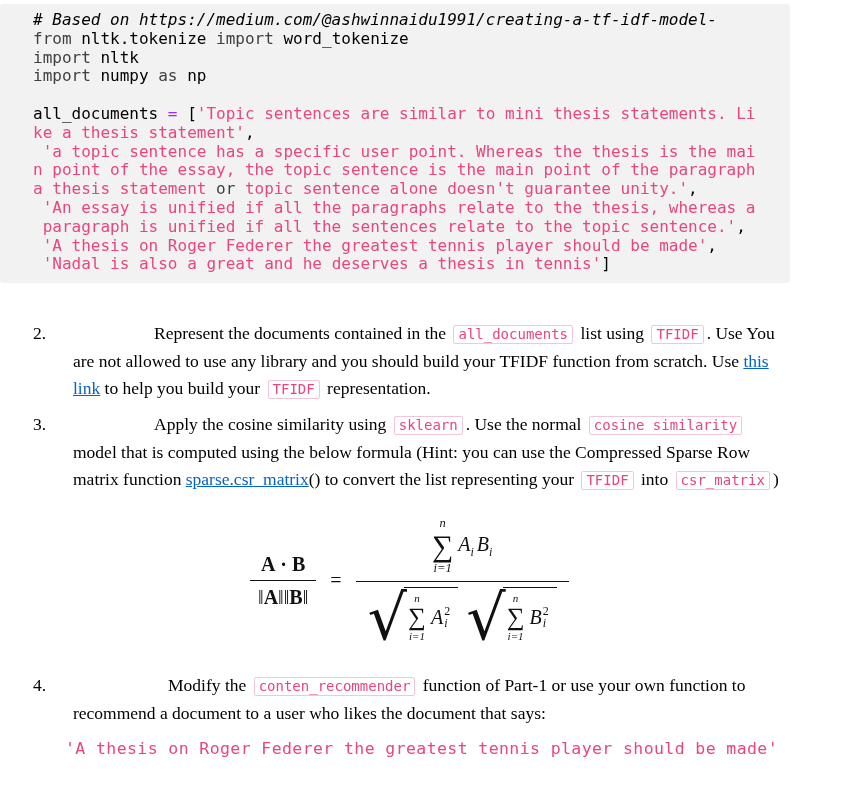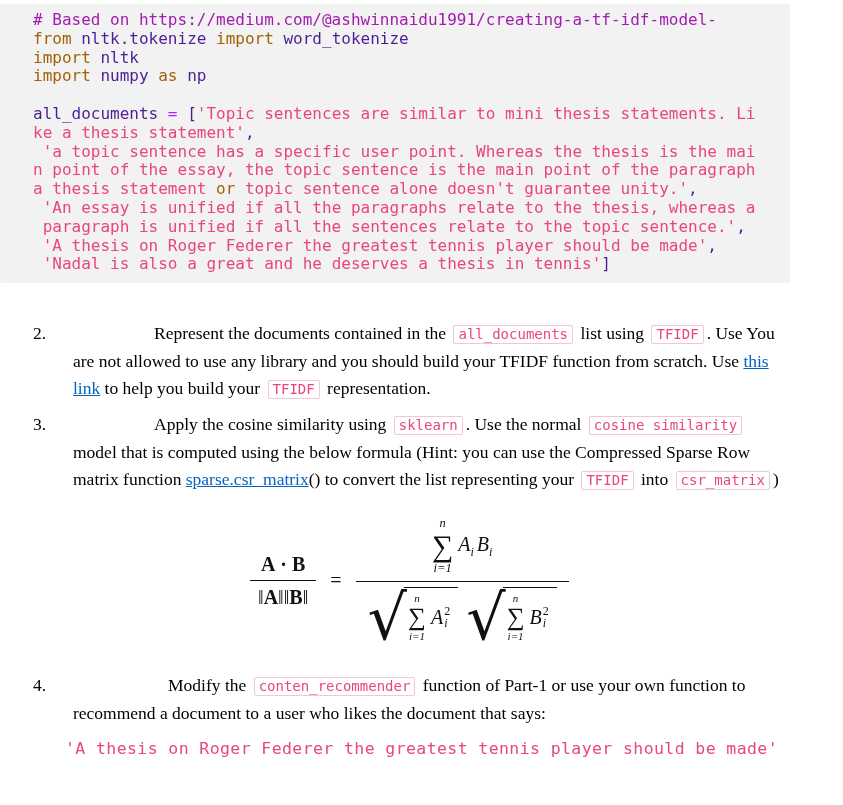--- a/index.html
+++ b/index.html
@@ -17,25 +17,25 @@
     width:757px;
     background:#f2f2f2;
     border-radius:3px;
     padding:7px 0 9px 33px;
     font-family:"DejaVu Sans Mono","Liberation Mono",monospace;
     font-size:16px;
     line-height:18.8px;
     color:#1f1f1f;
   }
   .code-line { white-space:pre; }
-  .tok-com { color:#a21caf; }
-  .tok-kw  { color:#a16207;text-align:center; }
+  .tok-com { color:#000000; font-style:italic; }
+  .tok-kw  { color:#404040;text-align:center; }
   .tok-op  { color:#aa22ff; }
   .tok-str { color:#e8467d;text-align:center; }
-  .tok-pl  { color:#4c1d95; }
+  .tok-pl  { color:#000000; }
 
   
   .qlist { margin:37px 0 0 33px; width:757px; font-size:17.5px; line-height:27px; }
   .qitem { position:relative; padding-left:32px; }
   .qnum  { position:absolute; left:0; top:0; }
   .qtext { margin:8px; text-indent:81px; }
   .qitem-4 .qtext { text-indent:95px; }
 
   .icode {
     font-family:"DejaVu Sans Mono","Liberation Mono",monospace;

